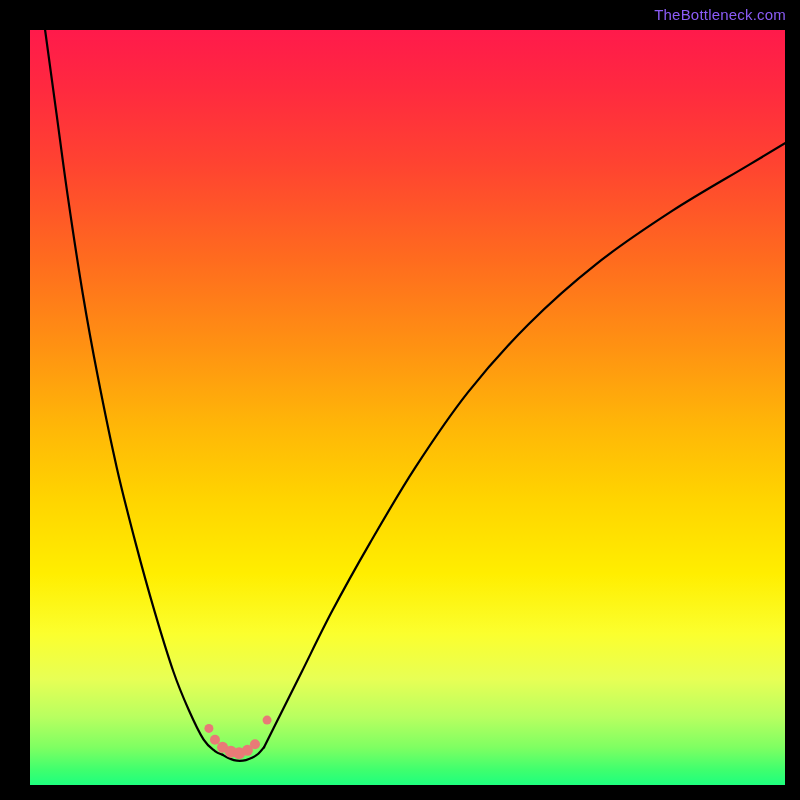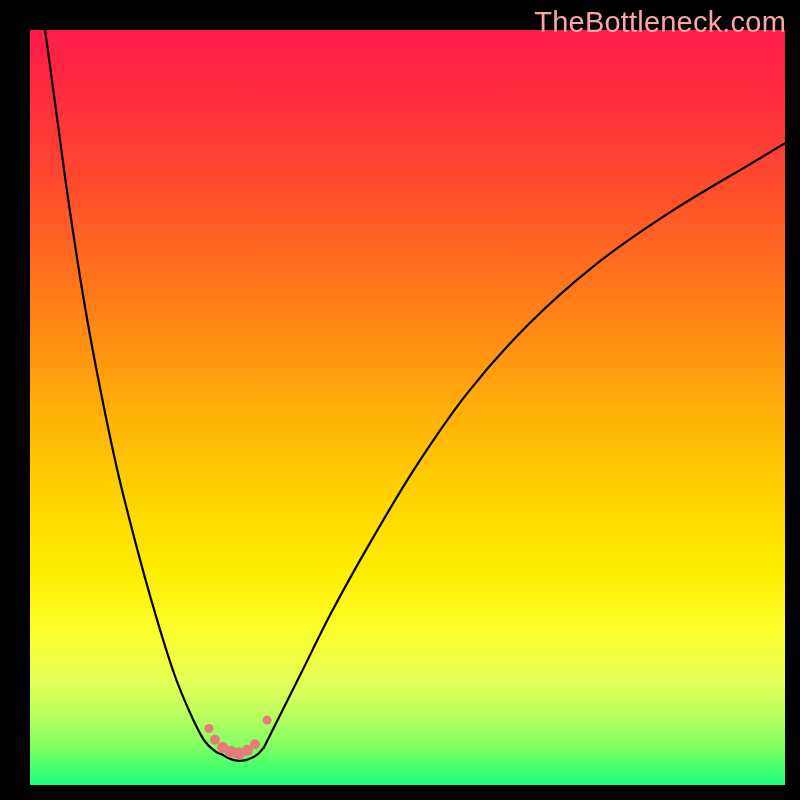--- a/index.html
+++ b/index.html
@@ -38,22 +38,22 @@
       #b8ff60 91%,
       #7fff62 95%,
       #3fff6e 98%,
       #1eff7e 100%
     );
   }
   .watermark {
     position: absolute;
     top: 6px;
     right: 14px;
-    color: #fca5a5;
-    font-size: 29px;
+    color: #8b5cf6;
+    font-size: 15px;
     letter-spacing: 0.2px;
     font-weight: 400;
   }
   svg.curves {
     position: absolute;
     left: 0; top: 0;
     width: 755px; height: 755px;
   }
   .curve {
     fill: none;

